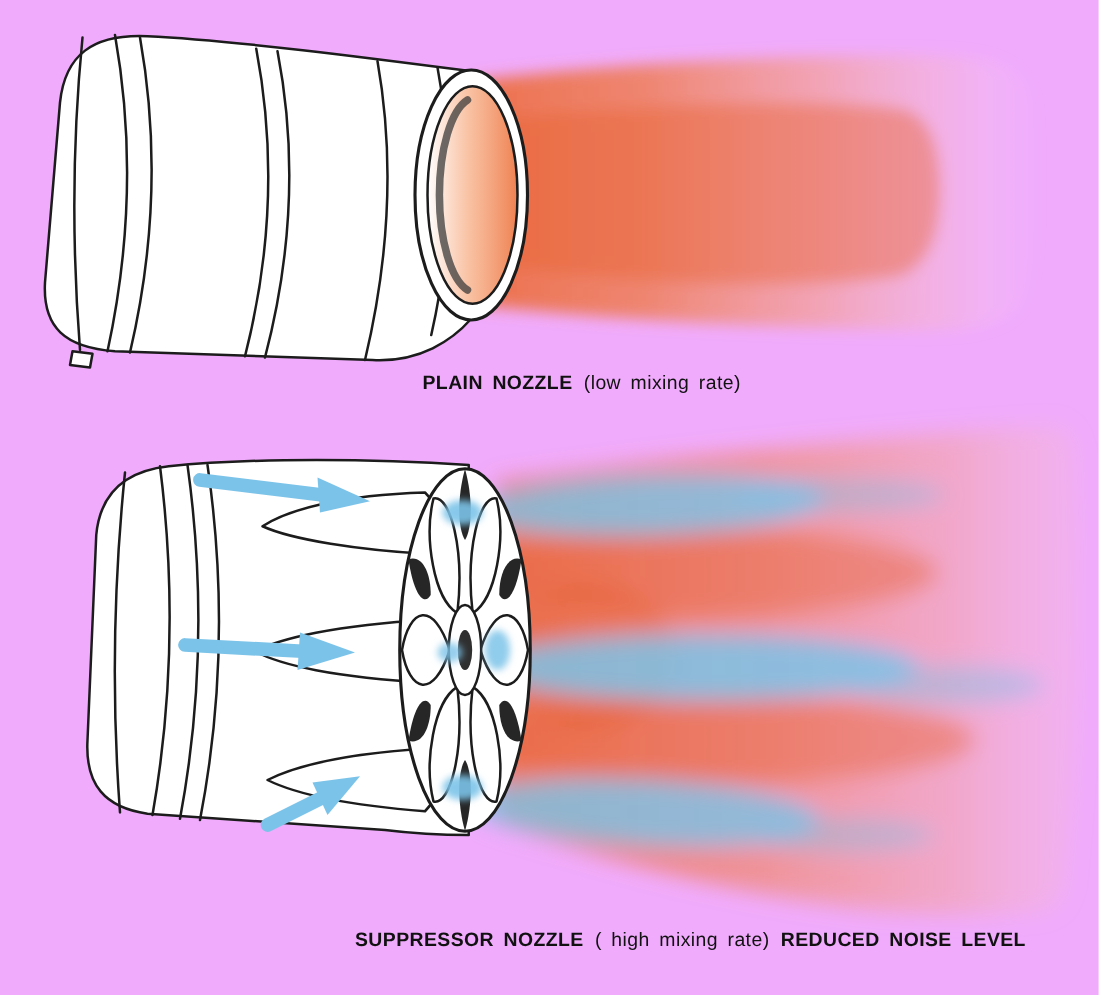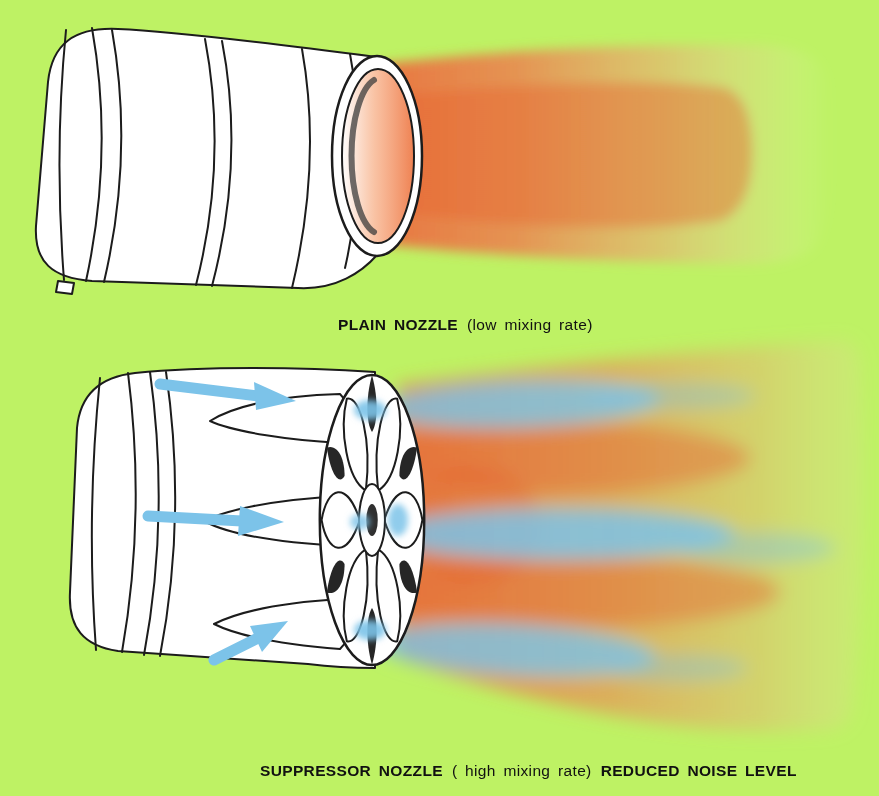--- a/index.html
+++ b/index.html
@@ -1,29 +1,29 @@
 <!DOCTYPE html>
 <html><head>
 <meta charset="utf-8">
 <style>
   html,body{margin:0;padding:0;background:#ffffff;}
   .page{
-    position:relative;width:879px;height:796px;background:#bef264;overflow:hidden;
+    position:relative;width:879px;height:796px;background:#f0abfc;overflow:hidden;
     font-family:"Liberation Sans",sans-serif;
   }
   .page svg{position:absolute;left:0;top:0;}
   .caption{
     position:absolute;white-space:nowrap;color:#111111;
     font-size:15.5px;letter-spacing:.35px;word-spacing:3px;
     display:flex;gap:9px;align-items:baseline;
   }
   .caption-plain{left:338px;top:298px;}
-  .caption-suppressor{left:260px;top:744px;}
+  .caption-suppressor{left:284px;top:744px;}
   .cap-strong{font-weight:600;}
-  .cap-light{font-weight:400;margin-top:18px;}
+  .cap-light{font-weight:400;}
 </style>
 </head>
 <body>
 
 <div class="page">
 
   <svg width="879" height="796" viewBox="0 0 879 796">
     <defs>
       <linearGradient id="gradPlain" x1="0" y1="0" x2="1" y2="0">
         <stop offset="0" stop-color="#ec6c3e" stop-opacity="0.92"></stop>

